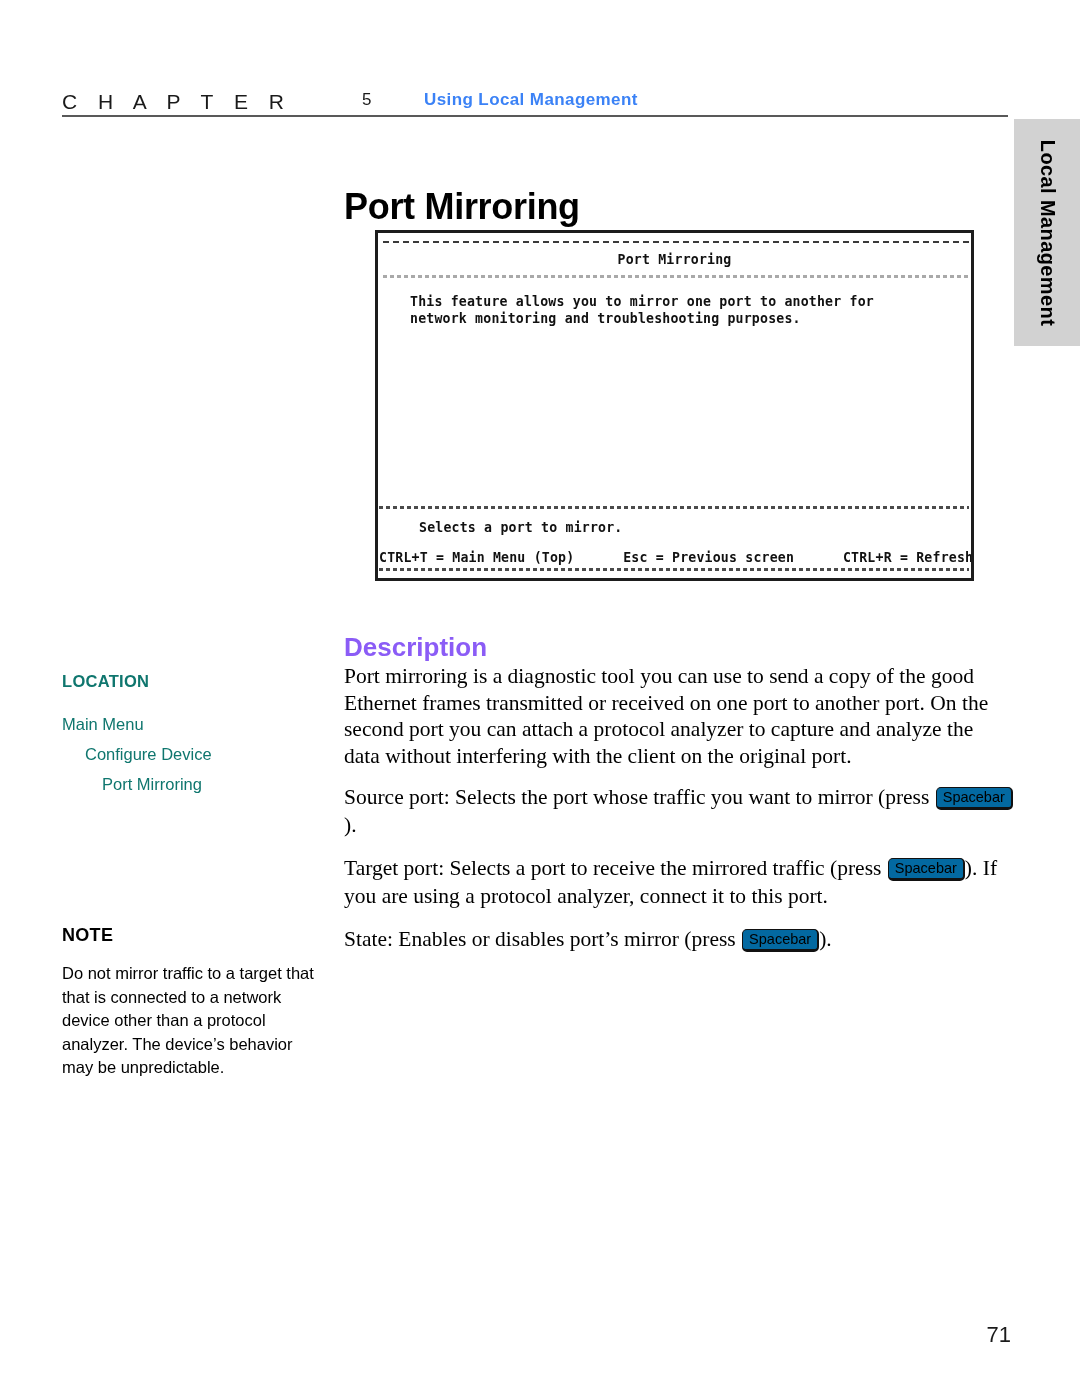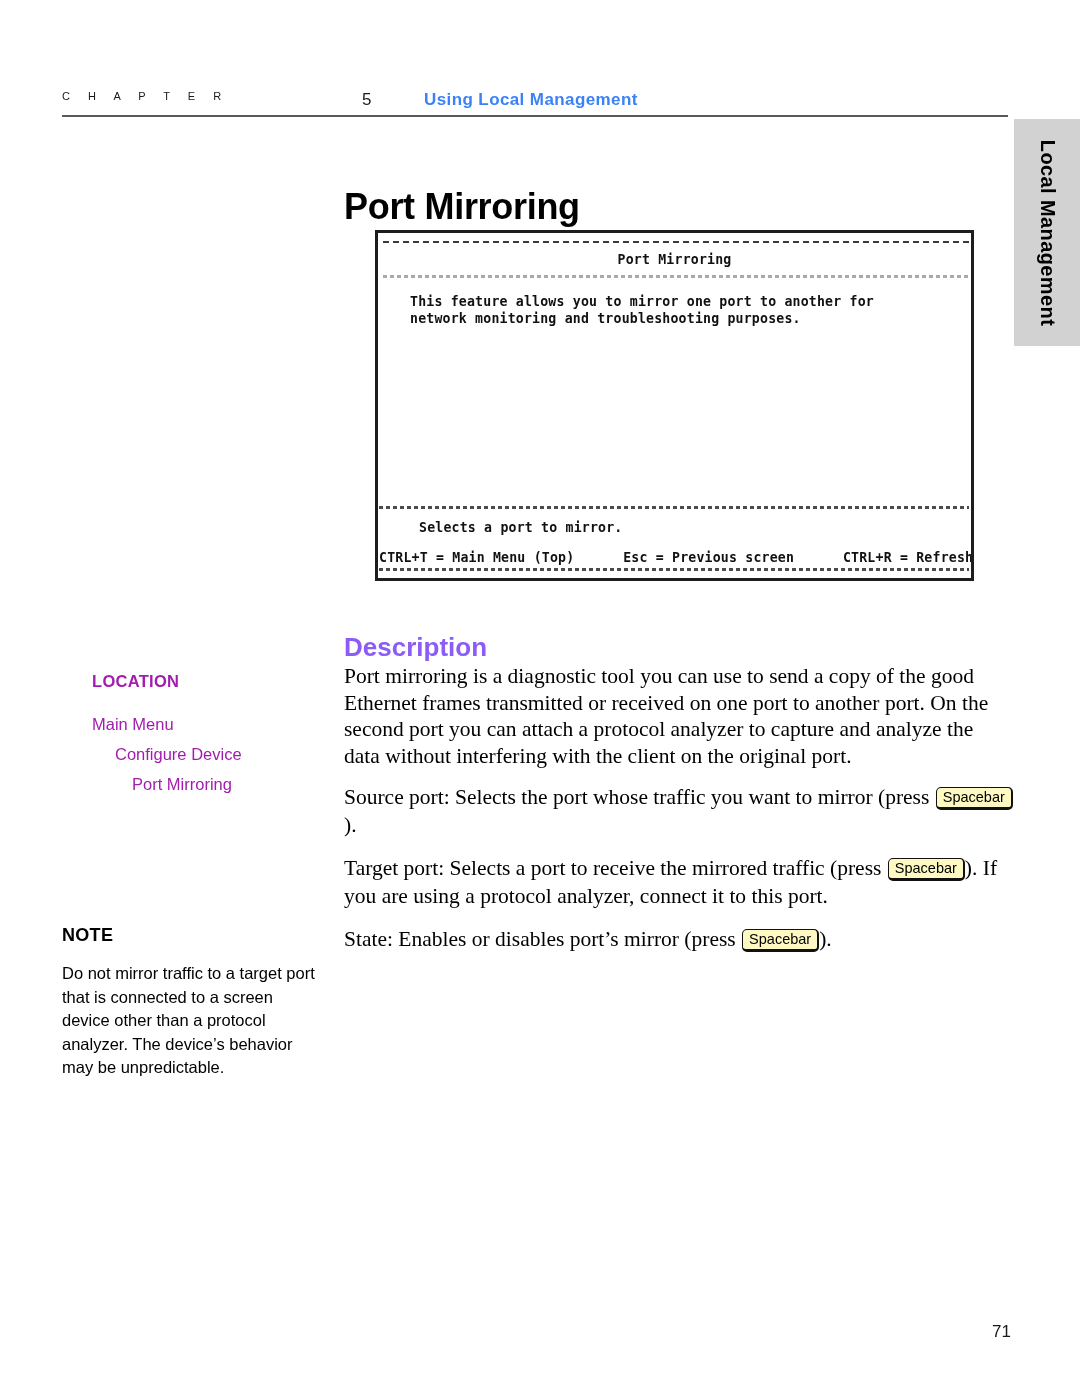--- a/index.html
+++ b/index.html
@@ -20,21 +20,21 @@
   
   #chapter-header {
     position: absolute;
     left: 62px;
     top: 88px;
     width: 946px;
     height: 30px;
   }
   #chapter-word {
     font-family: "Liberation Sans", sans-serif;
-    font-size: 11px;
+    font-size: 21px;
     font-weight: 400;
     letter-spacing: 7.5px;
     color: #1a1a1a;
     position: absolute;
     left: 0;
     top: 2px;
     white-space: pre;
   }
   #chapter-number {
     font-family: "Liberation Sans", sans-serif;
@@ -228,33 +228,32 @@
     font-size: 14.5px;
     line-height: 15px;
     padding: 2px 6px 2px 6px;
     border: 1.4px solid #111;
     border-right-width: 2.6px;
     border-bottom-width: 3px;
     border-radius: 5px;
     margin: 0 0px 0 1px;
     position: relative;
     top: -2px;
-    background: #fef9c3;
+    background: #0369a1;
     white-space: nowrap;
   }
 
   
   #margin-column {
     position: absolute;
     left: 62px;
     top: 672px;
     width: 250px;
     font-family: "Liberation Sans", sans-serif;
-    color: #a21caf;
-    margin-left: 30px;
+    color: #0f766e;
   }
   .margin-head {
     font-size: 16.5px;
     font-weight: bold;
     letter-spacing: 0.3px;
     margin: 0 0 18px 0;
   }
   .loc-item {
     font-size: 16.5px;
     line-height: 30px;
@@ -284,21 +283,21 @@
   }
 
   
   #page-number {
     position: absolute;
     left: 0;
     top: 1322px;
     width: 1011px;
     text-align: right;
     font-family: "Liberation Sans", sans-serif;
-    font-size: 17px;
+    font-size: 22px;
     color: #1a1a1a;
   }
 </style>
 </head>
 <body>
 
 <div id="chapter-header">
   <span id="chapter-word">C H A P T E R</span>
   <span id="chapter-number">5</span>
   <span id="chapter-subject" style="color: #3b82f6;">Using Local Management</span>
@@ -343,16 +342,16 @@
 
 <div id="margin-column">
   <p class="margin-head">LOCATION</p>
   <p class="loc-item loc-indent-0">Main Menu</p>
   <p class="loc-item loc-indent-1">Configure Device</p>
   <p class="loc-item loc-indent-2">Port Mirroring</p>
 </div>
 
 <div id="note-block">
   <p id="note-heading">NOTE</p>
-  <p id="note-text">Do not mirror traffic to a target port that is connected to a screen device other than a protocol analyzer. The device’s behavior may be unpredictable.</p>
+  <p id="note-text">Do not mirror traffic to a target that that is connected to a network device other than a protocol analyzer. The device’s behavior may be unpredictable.</p>
 </div>
 
 <div id="page-number">71</div>
 
 </body></html>

